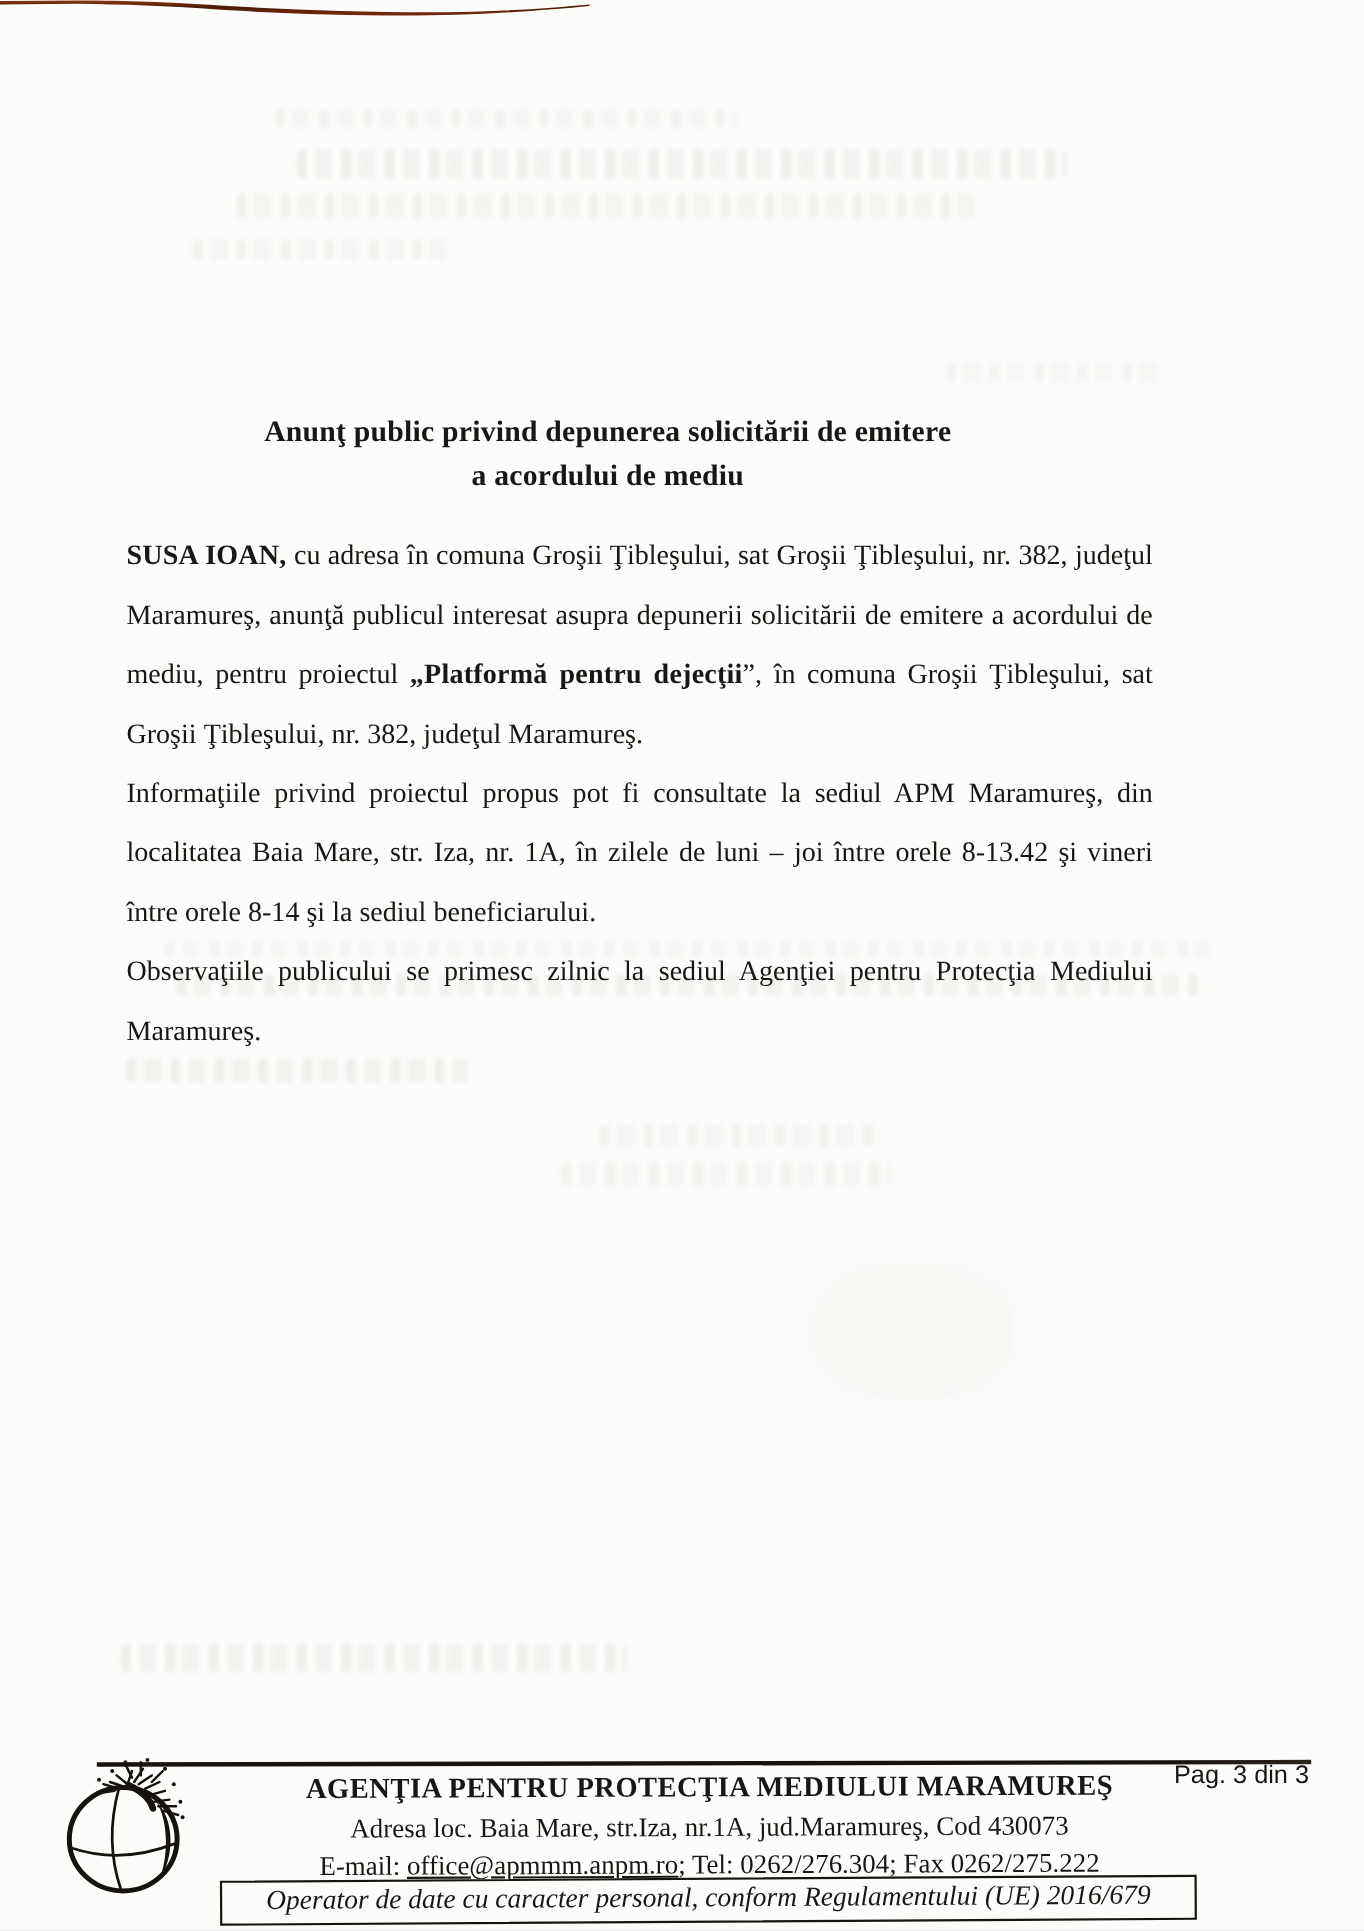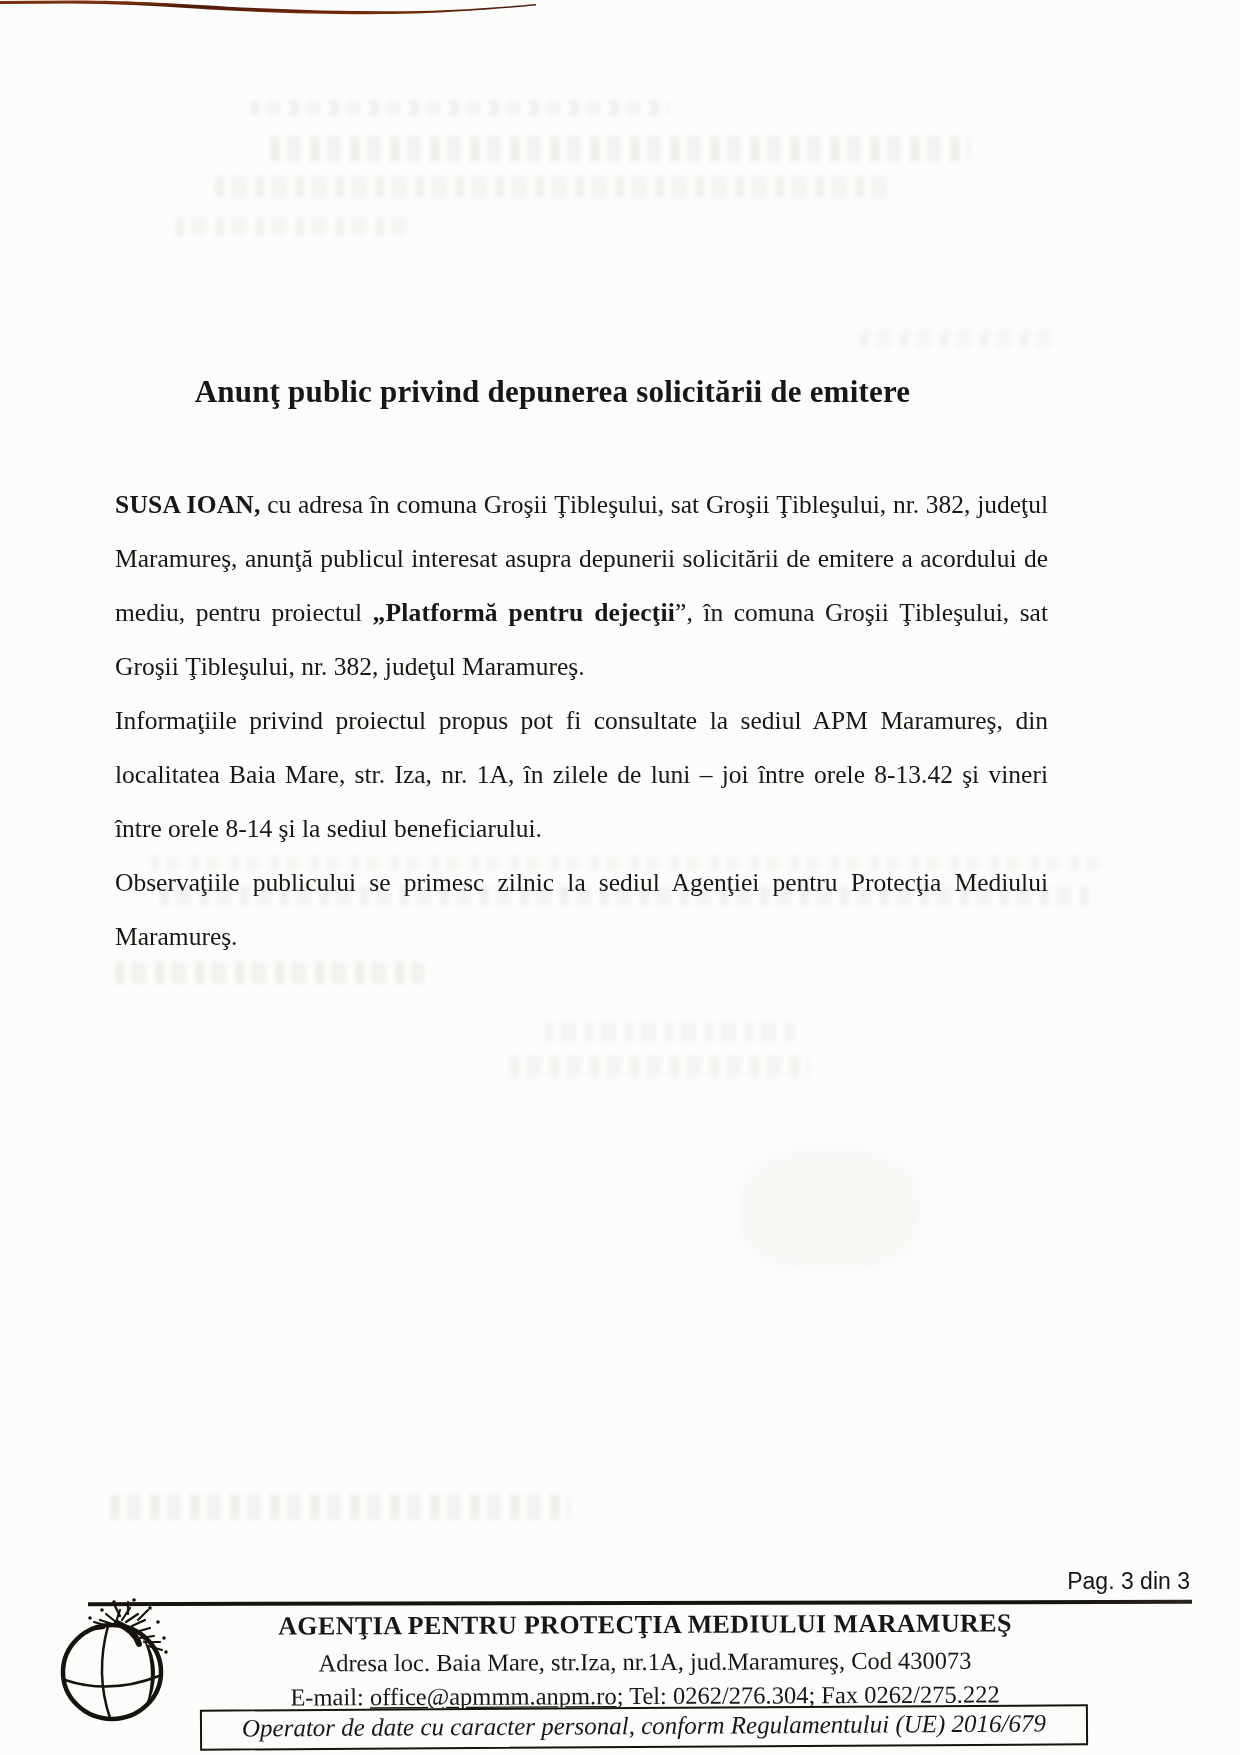--- a/index.html
+++ b/index.html
@@ -47,21 +47,21 @@
   }
 
   
   .title-block {
     position: absolute;
     top: 372px;
     left: 115px;
     width: 875px;
     text-align: center;
     font-weight: bold;
-    font-size: 31px;
+    font-size: 27px;
     line-height: 40px;
     letter-spacing: 0.2px;
   }
 
   
   .body-block {
     position: absolute;
     top: 478px;
     left: 115px;
     width: 933px;
@@ -70,21 +70,21 @@
   }
   .body-block p {
     margin: 0;
     text-align: justify;
   }
   .body-block b { letter-spacing: 0.2px; }
 
   
   .pag {
     position: absolute;
-    top: 1568px;
+    top: 1600px;
     left: 990px;
     width: 200px;
     text-align: right;
     font-family: "Liberation Sans", "DejaVu Sans", sans-serif;
     font-size: 23px;
     color: #161412;
   }
   .footer-rule {
     position: absolute;
     top: 1601px;
@@ -161,20 +161,21 @@
   <div class="ghost" style="top:856px; left:150px; width:950px; height:14px; opacity:0.11;"></div>
   <div class="ghost" style="top:886px; left:160px; width:930px; height:20px; opacity:0.15;"></div>
   <div class="ghost" style="top:962px; left:115px; width:310px; height:22px; opacity:0.17;"></div>
   <div class="ghost" style="top:1022px; left:545px; width:250px; height:20px; opacity:0.12;"></div>
   <div class="ghost" style="top:1056px; left:510px; width:300px; height:22px; opacity:0.12;"></div>
   <div class="ghost blob" style="top:1150px; left:740px; width:180px; height:120px;"></div>
   <div class="ghost" style="top:1494px; left:110px; width:460px; height:26px; opacity:0.16;"></div>
 
   <div class="title-block">
     <div>Anunţ public privind depunerea solicitării de emitere</div>
+    <div>a acordului de mediu</div>
   </div>
 
   <div class="body-block">
     <p><b>SUSA IOAN,</b><span> cu adresa în comuna Groşii Ţibleşului, sat Groşii Ţibleşului, nr. 382, judeţul Maramureş, anunţă publicul interesat asupra depunerii solicitării de emitere a acordului de mediu, pentru proiectul </span><b>„Platformă pentru dejecţii</b><span>”, în comuna Groşii Ţibleşului, sat Groşii Ţibleşului, nr. 382, judeţul Maramureş.</span></p>
     <p>Informaţiile privind proiectul propus pot fi consultate la sediul APM Maramureş, din localitatea Baia Mare, str. Iza, nr. 1A, în zilele de luni – joi între orele 8-13.42 şi vineri între orele 8-14 şi la sediul beneficiarului.</p>
     <p>Observaţiile publicului se primesc zilnic la sediul Agenţiei pentru Protecţia Mediului Maramureş.</p>
   </div>
 
   <div class="pag">Pag. 3 din 3</div>
   <div class="footer-rule"></div>

